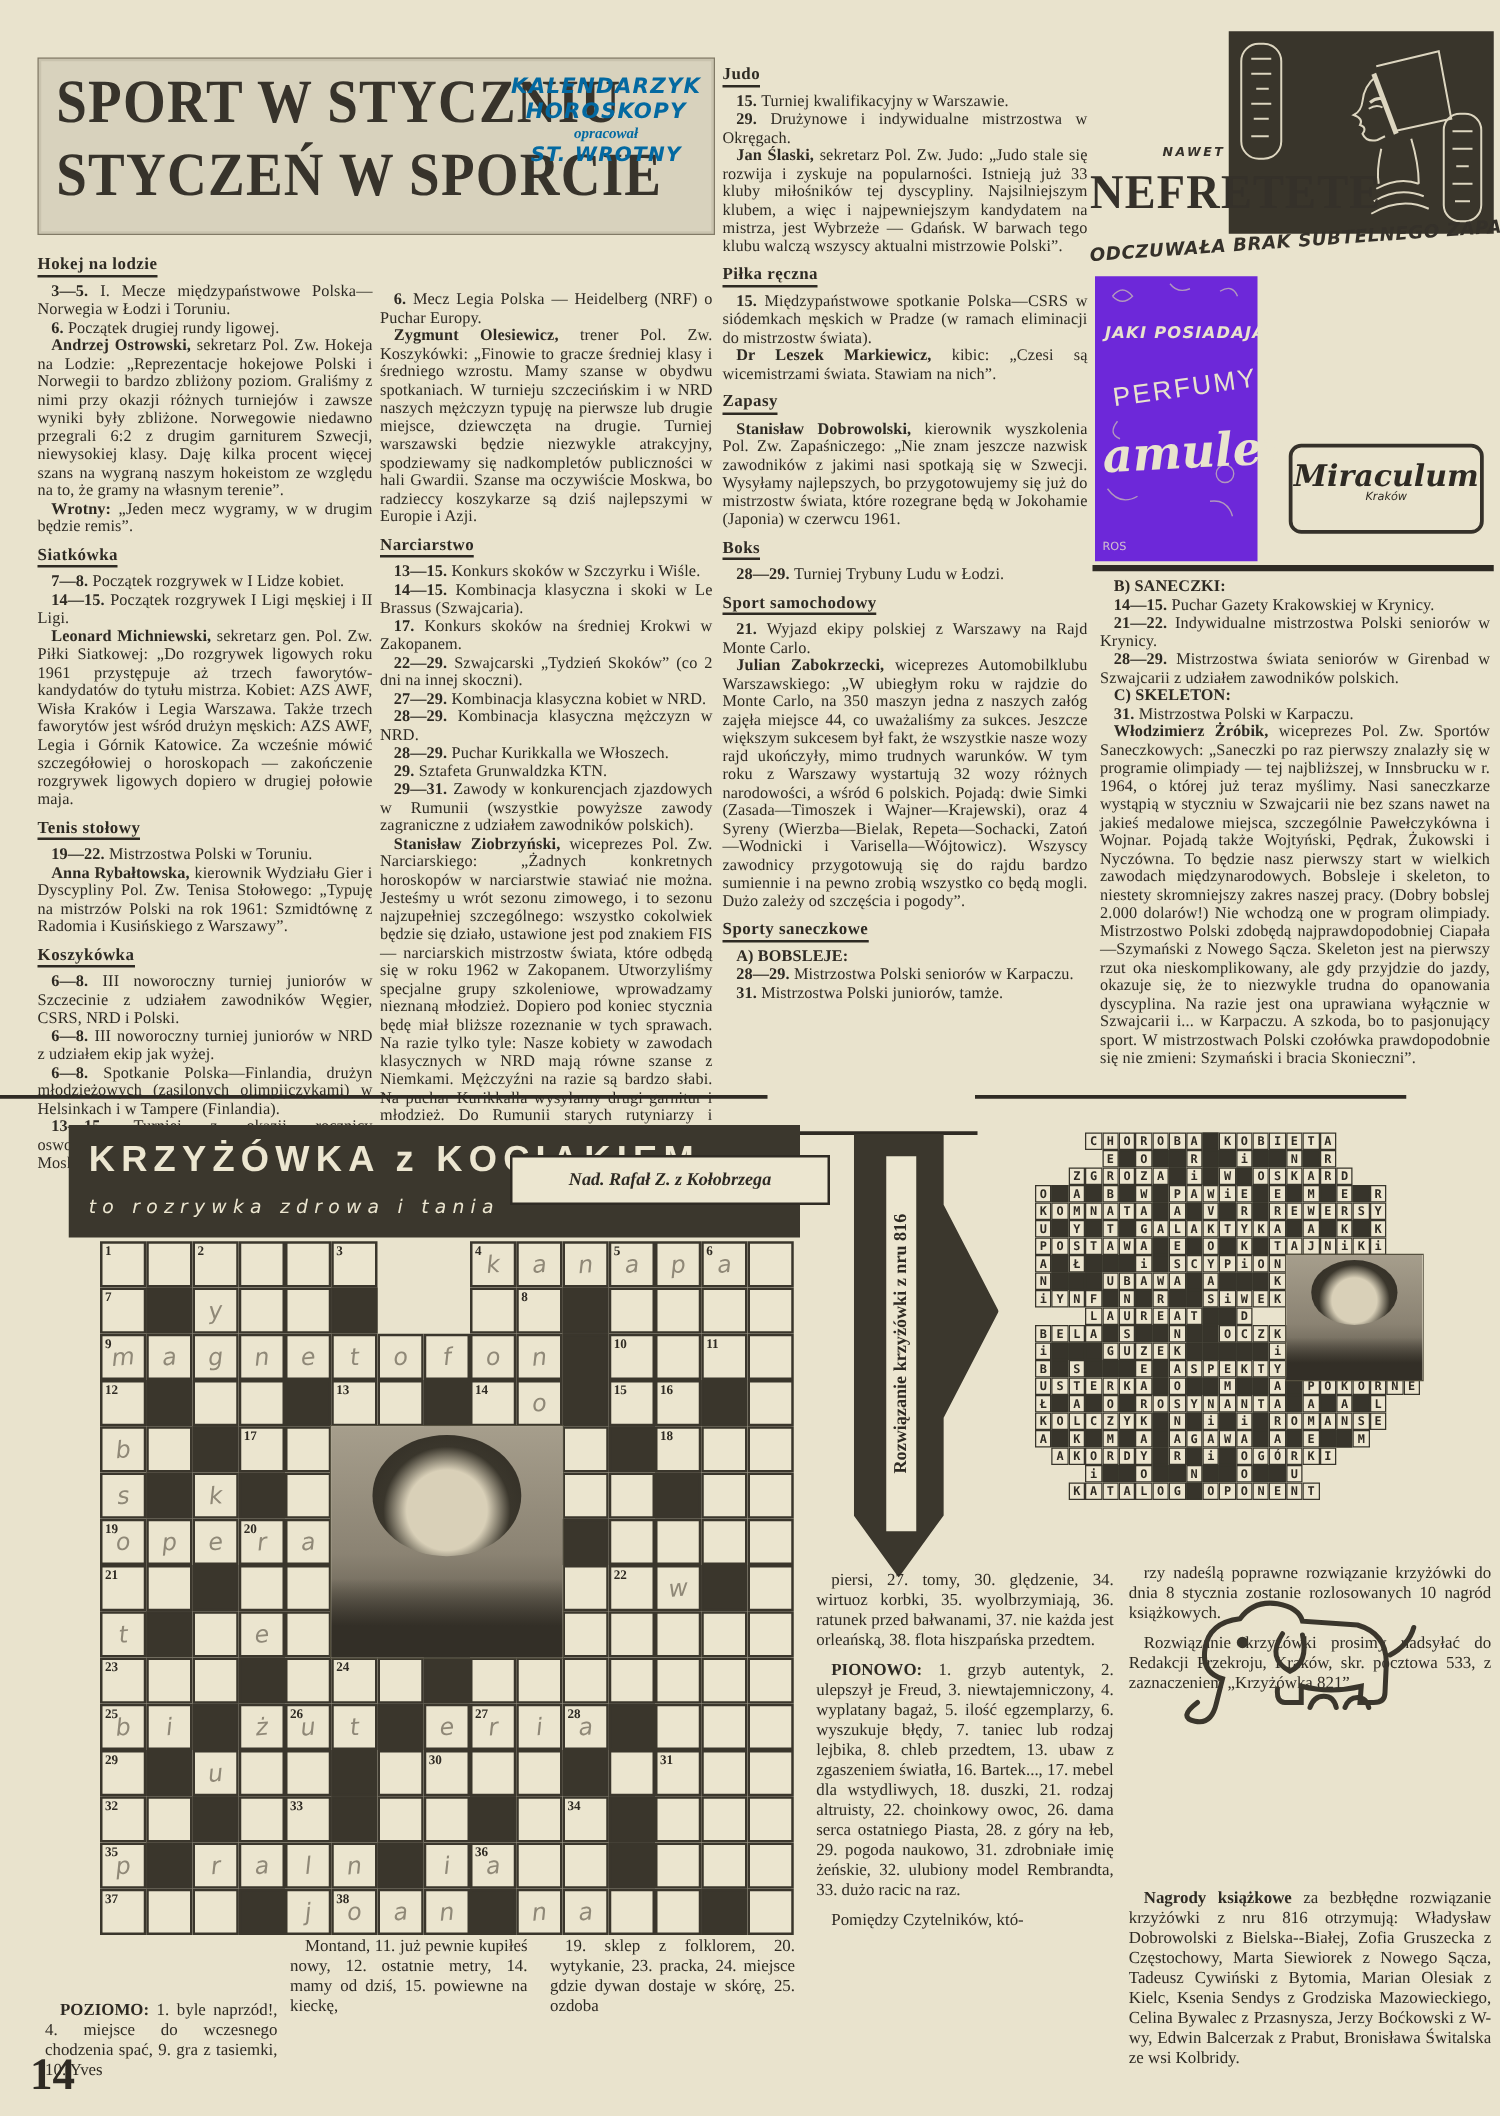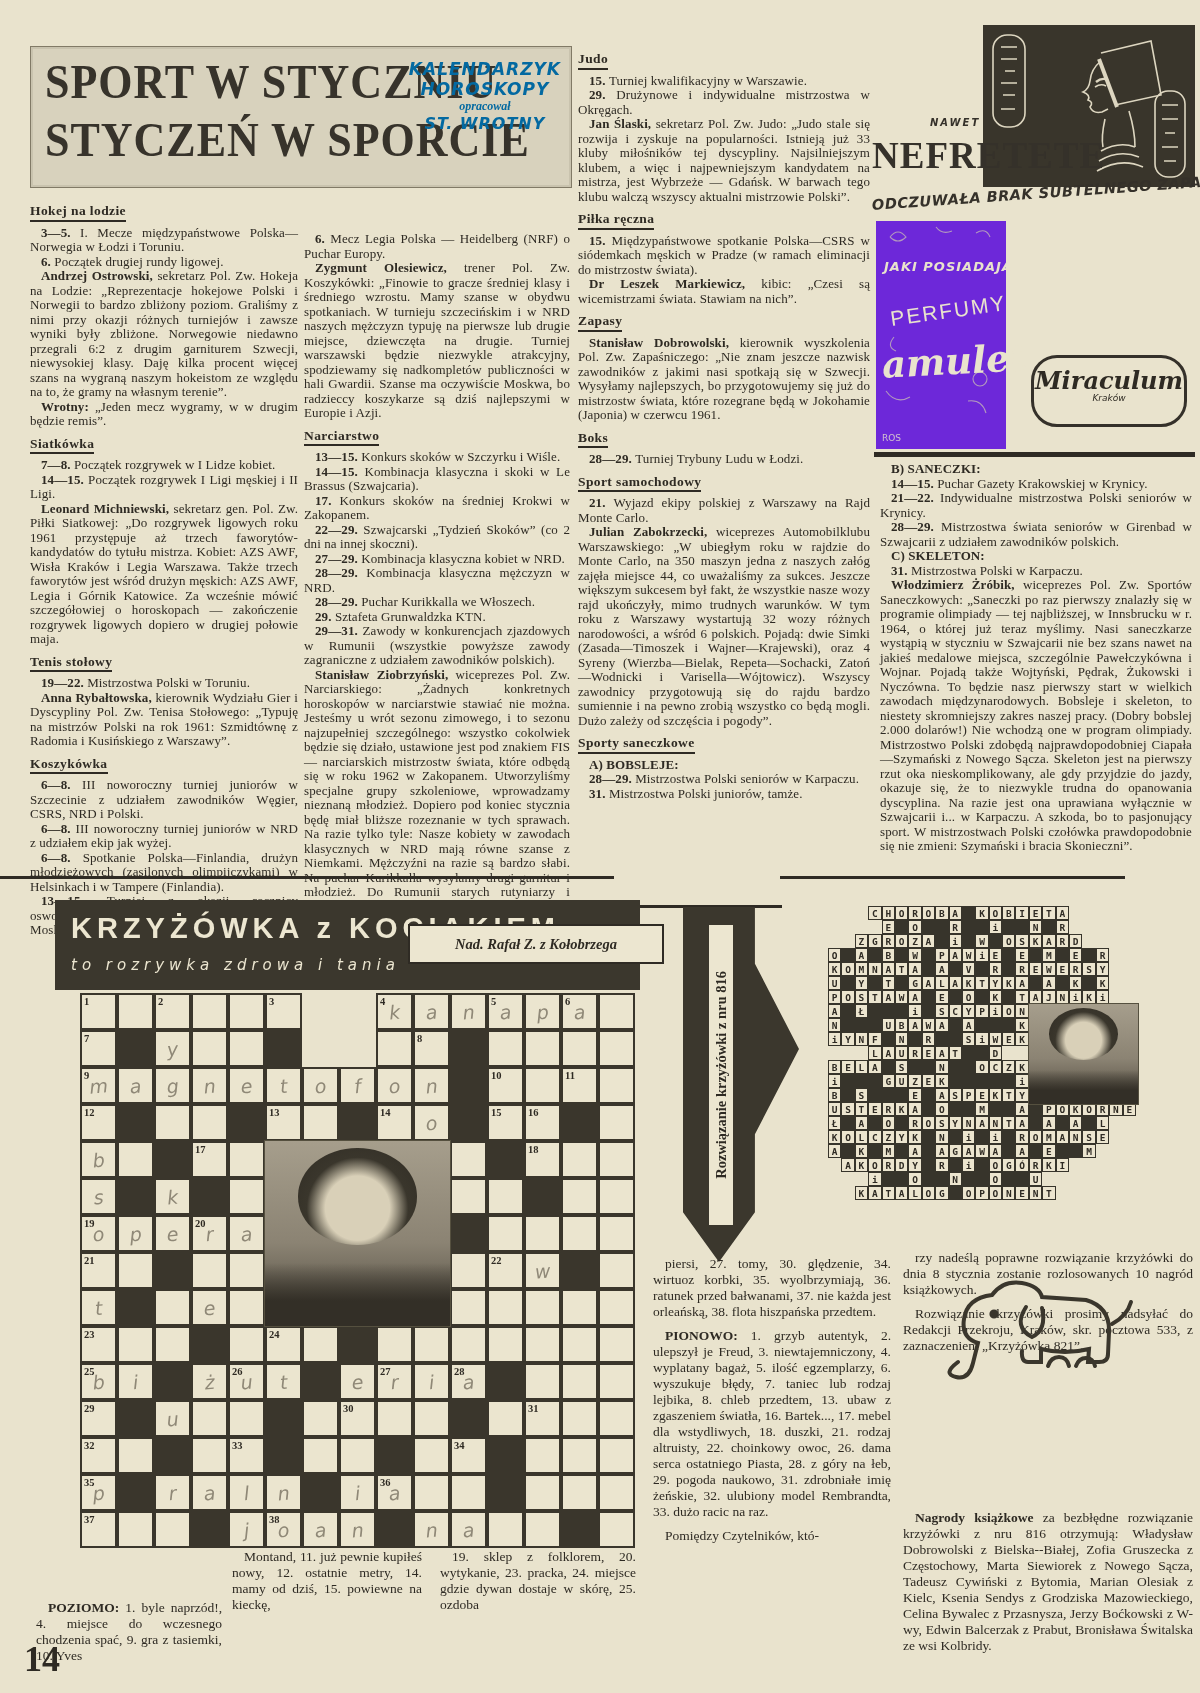--- a/index.html
+++ b/index.html
@@ -76,21 +76,21 @@
            transform-origin:left;letter-spacing:.5px;}
   .ad .amulet{position:absolute;left:4px;top:196px;width:130px;height:228px;background:#6d28d9;color:#e9e3cd;}
   .ad .am1{position:absolute;left:8px;top:38px;font-family:"DejaVu Sans",sans-serif;font-weight:bold;
            font-style:italic;font-size:13px;letter-spacing:1px;white-space:nowrap;}
   .ad .am2{position:absolute;left:14px;top:78px;font-family:"Liberation Sans",sans-serif;font-size:21px;
            letter-spacing:2px;transform:rotate(-8deg);white-space:nowrap;}
   .ad .am3{position:absolute;left:6px;top:118px;font-family:"DejaVu Serif",serif;font-style:italic;
            font-weight:bold;font-size:37px;white-space:nowrap;transform:rotate(-3deg);}
   .ad .ros{position:absolute;left:6px;bottom:6px;font-size:9px;font-family:"DejaVu Sans",sans-serif;opacity:.8;}
   .ad .mira{position:absolute;right:8px;top:330px;width:150px;height:66px;border:3px solid #35312a;
-            border-radius:26px;background:#e9e3cd;text-align:center;}
+            border-radius:10px;background:#e9e3cd;text-align:center;}
   .ad .mira .m1{font-family:"DejaVu Serif",serif;font-style:italic;font-weight:bold;font-size:24px;margin-top:8px;}
   .ad .mira .m2{font-family:"DejaVu Sans",sans-serif;font-style:italic;font-size:9px;margin-top:-2px;}
   .clue{position:absolute;text-align:justify;font-size:13.5px;line-height:16px;}
   .clue p{margin:0 0 8px 0;text-indent:12px;}
   .pagenum{left:24px;top:1638px;font-size:36px;font-weight:bold;color:#2e2a23;}
 </style>
 </head>
 <body>
 
 <div class="abs masthead">

